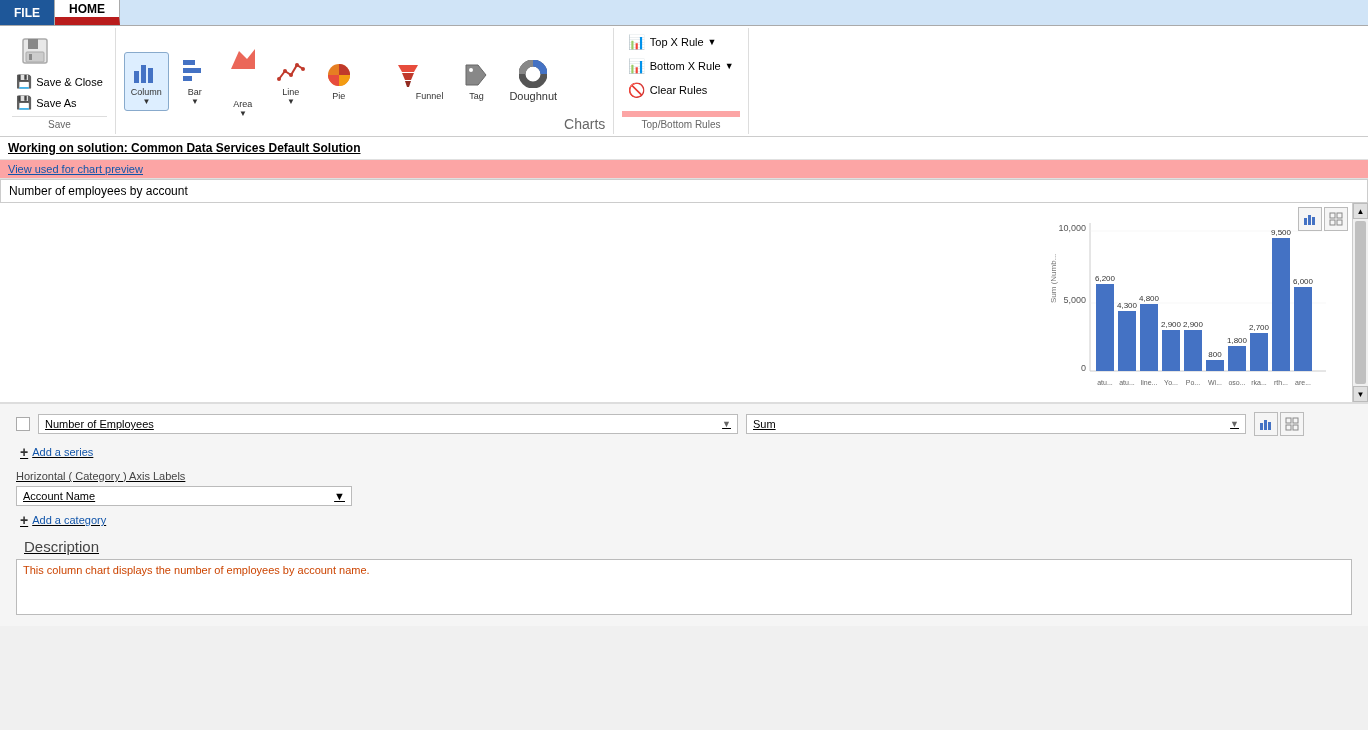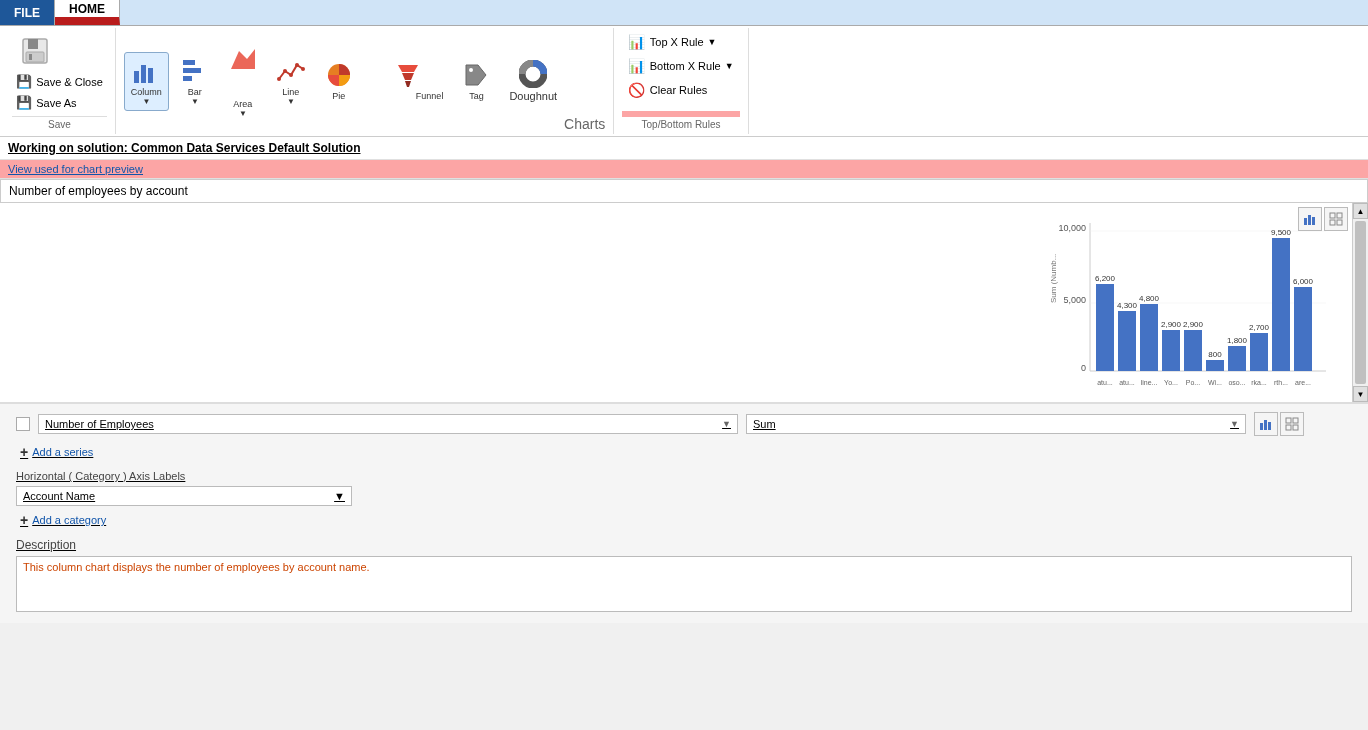--- a/index.html
+++ b/index.html
@@ -49,21 +49,21 @@
 
     
     .config-area { background: #f5f5f5; padding: 8px 16px; border-top: 1px solid #ddd; }
     .section-label { font-size: 11px; color: #444; margin-bottom: 4px; font-weight: normal; }
     .series-row { display: flex; align-items: center; gap: 8px; margin-bottom: 6px; }
     .checkbox { width: 14px; height: 14px; border: 1px solid #aaa; background: #fff; display: inline-block; }
     .dropdown-field { flex: 1; padding: 3px 6px; border: 1px solid #bbb; background: #fff; font-size: 11px; display: flex; align-items: center; justify-content: space-between; cursor: pointer; }
     .dropdown-field .arrow { font-size: 9px; color: #666; }
     .add-btn { display: flex; align-items: center; gap: 4px; cursor: pointer; color: #1155aa; font-size: 11px; padding: 2px 4px; }
     .horiz-label { font-size: 11px; color: #444; margin: 8px 0 4px 0; }
-    .desc-label { font-size: 12px; color: #444; margin: 8px 0 4px 0; }
+    .desc-label { font-size: 15px; color: #444; margin: 8px 0 4px 8px; }
     .desc-textarea { width: 100%; height: 56px; border: 1px solid #bbb; padding: 4px 6px; font-size: 11px; color: #cc4400; resize: none; outline: none; font-family: inherit; }
     .category-dropdown { width: 50%; padding: 3px 6px; border: 1px solid #bbb; background: #fff; font-size: 11px; display: flex; align-items: center; justify-content: space-between; cursor: pointer; }
 
     .series-add-icon, .category-add-icon { font-size: 14px; color: #333; font-weight: bold; }
     .chart-toolbar-icon-btn { width: 24px; height: 24px; border: 1px solid #bbb; background: #f5f5f5; cursor: pointer; display: flex; align-items: center; justify-content: center; font-size: 12px; }
   </style>
 </head>
 <body>
 
 <div class="tab-bar">

